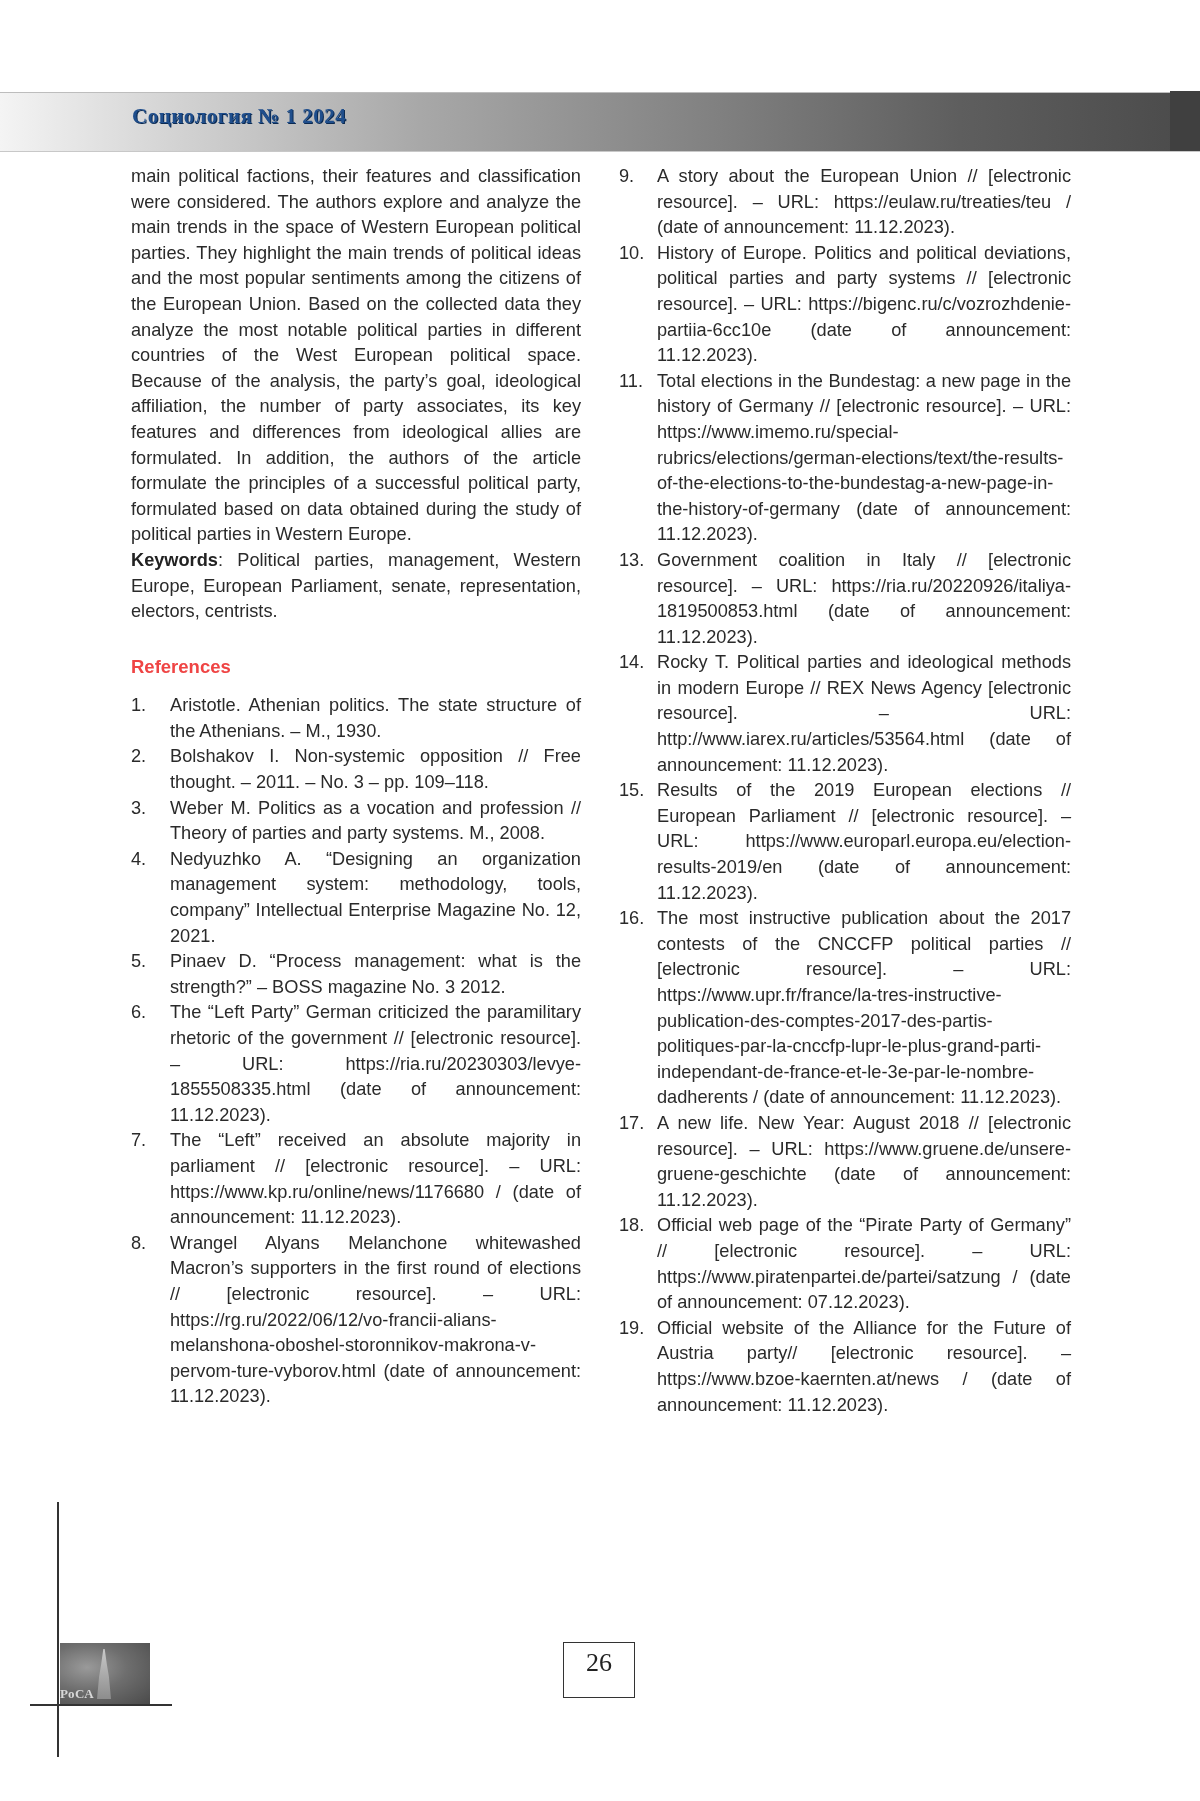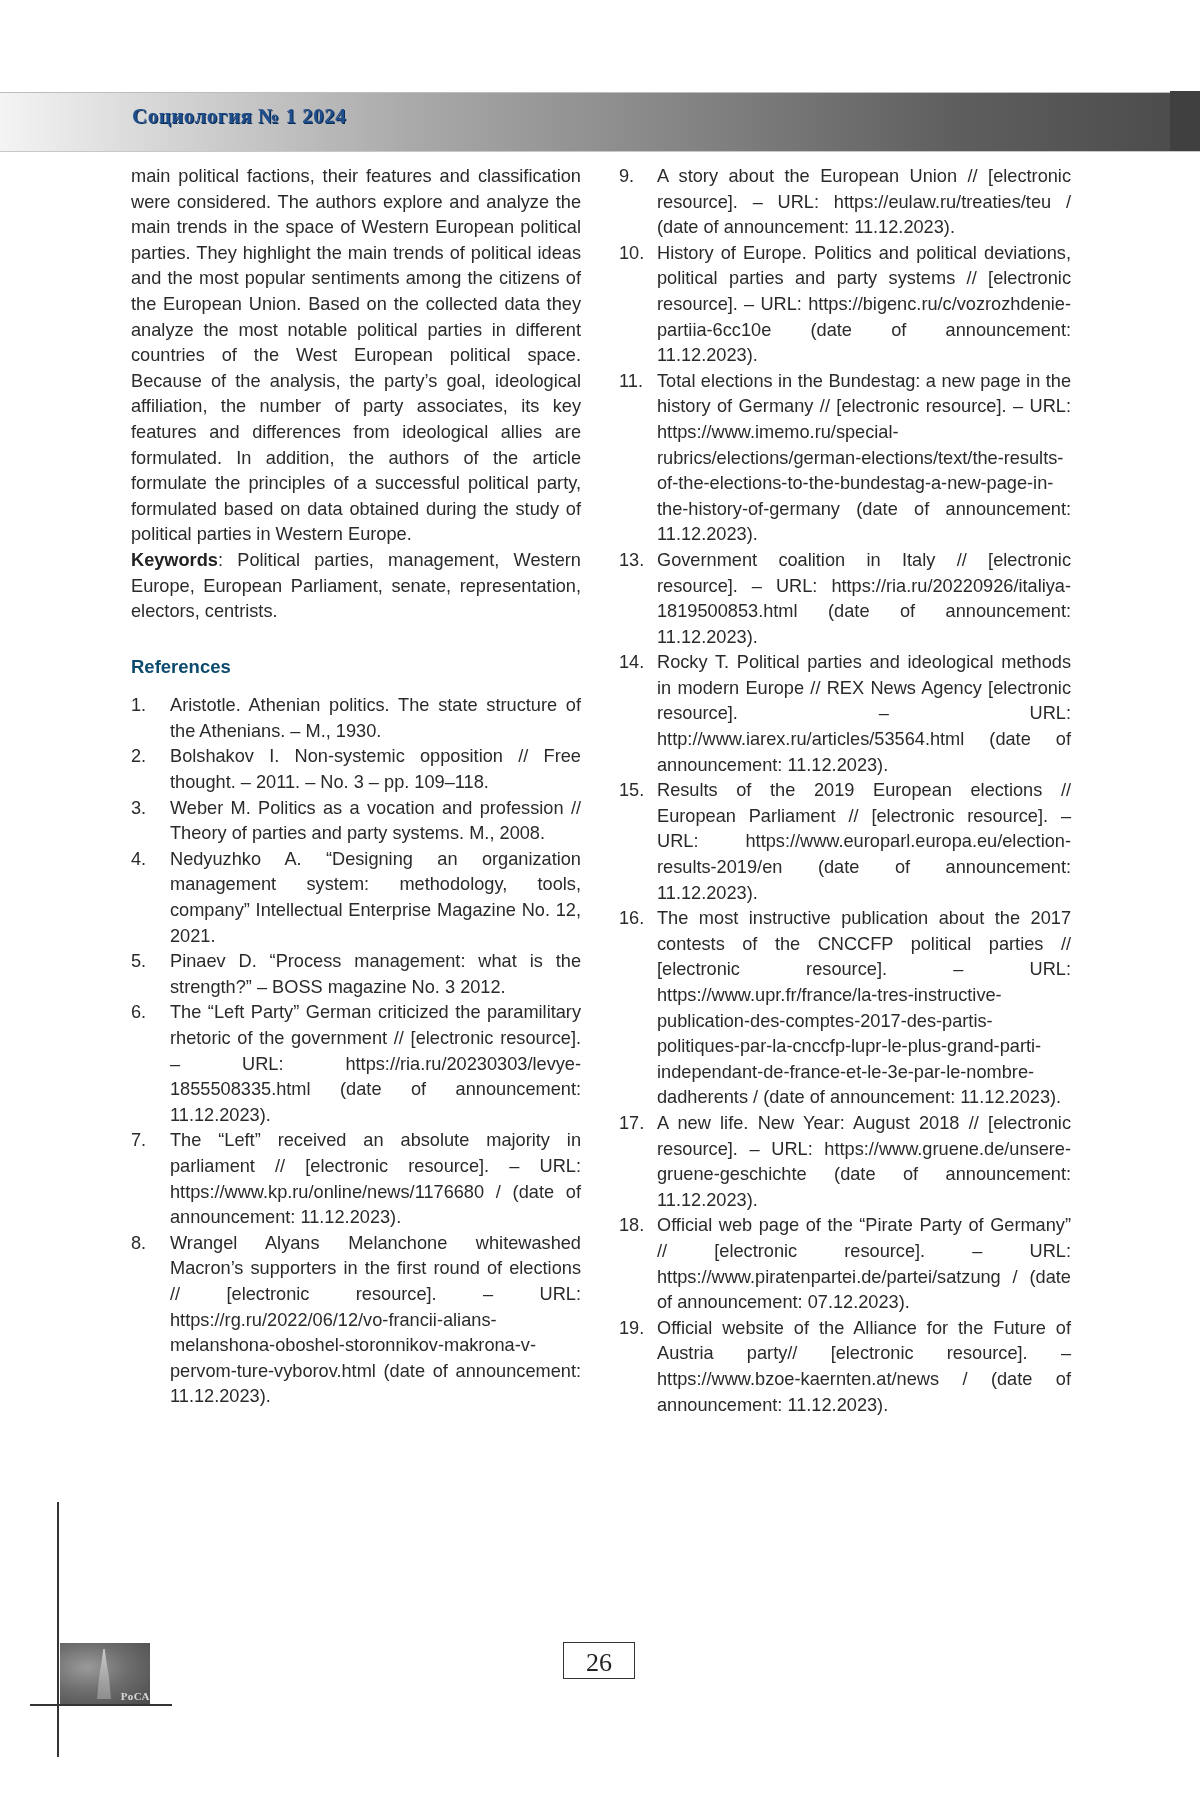--- a/index.html
+++ b/index.html
@@ -14,38 +14,38 @@
     position: absolute; left: 132px; top: 104px;
     font-family: "Liberation Serif", serif; font-weight: bold; font-size: 21px; color: #1f4e8c;
     letter-spacing: 0.5px; text-shadow: 1px 1px 0 #0b2a52;
   }
   .col { position: absolute; top: 164px; width: 450px; font-size: 18.2px; line-height: 25.6px; text-align: justify; }
   .col-left { left: 131px; }
   .col-right { left: 619px; width: 452px; }
   p { margin: 0; hyphens: auto; }
   .abstract { }
   .keywords b { font-weight: bold; color: #222; }
-  .refs-title { margin-top: 29px; margin-bottom: 14px; font-weight: bold; color: #0c4a6e; font-size: 18.5px; }
+  .refs-title { margin-top: 29px; margin-bottom: 14px; font-weight: bold; color: #ef4444; font-size: 18.5px; }
   ol.refs { list-style: none; margin: 0; padding: 0; }
   ol.refs li { position: relative; padding-left: 39px; }
   ol.refs li .num { position: absolute; left: 0; top: 0; }
   .col-right ol.refs li { padding-left: 38px; }
   .page-number {
-    position: absolute; left: 563px; top: 1642px; width: 72px; height: 37px; border: 1.5px solid #333;
+    position: absolute; left: 563px; top: 1642px; width: 72px; height: 56px; border: 1.5px solid #333;
     font-family: "Liberation Serif", serif; font-size: 26px; text-align: center; line-height: 40px; color: #222; box-sizing: border-box;
   }
   .crop-v { position: absolute; left: 57px; top: 1502px; width: 2px; height: 255px; background: #333; }
   .crop-h { position: absolute; left: 30px; top: 1704px; width: 142px; height: 2px; background: #333; }
   .logo {
     position: absolute; left: 60px; top: 1643px; width: 90px; height: 61px;
     background: radial-gradient(ellipse at 30% 40%, #9a9a9a 0%, #6e6e6e 45%, #4a4a4a 100%);
     overflow: hidden;
   }
   .logo .tower { position: absolute; left: 37px; top: 6px; width: 14px; height: 50px; background: linear-gradient(#c9c9c9, #8d8d8d); clip-path: polygon(45% 0, 55% 0, 70% 30%, 85% 55%, 100% 100%, 0 100%, 15% 55%, 30% 30%); }
-  .logo .label { position: absolute; left: 0; bottom: 2px; width: 100%; text-align: right; font-family: "Liberation Serif", serif; font-weight: bold; font-size: 11px; color: #d8d8d8; letter-spacing: 0.5px; }
+  .logo .label { position: absolute; left: 0; bottom: 2px; width: 100%; text-align: left; font-family: "Liberation Serif", serif; font-weight: bold; font-size: 13px; color: #d8d8d8; letter-spacing: 0.5px; }
 </style>
 </head>
 <body>
 
 <div class="header-band">
   <div class="right-block"></div>
 </div>
 <div class="journal-title">Социология № 1 2024</div>
 
 <div class="col col-left">

